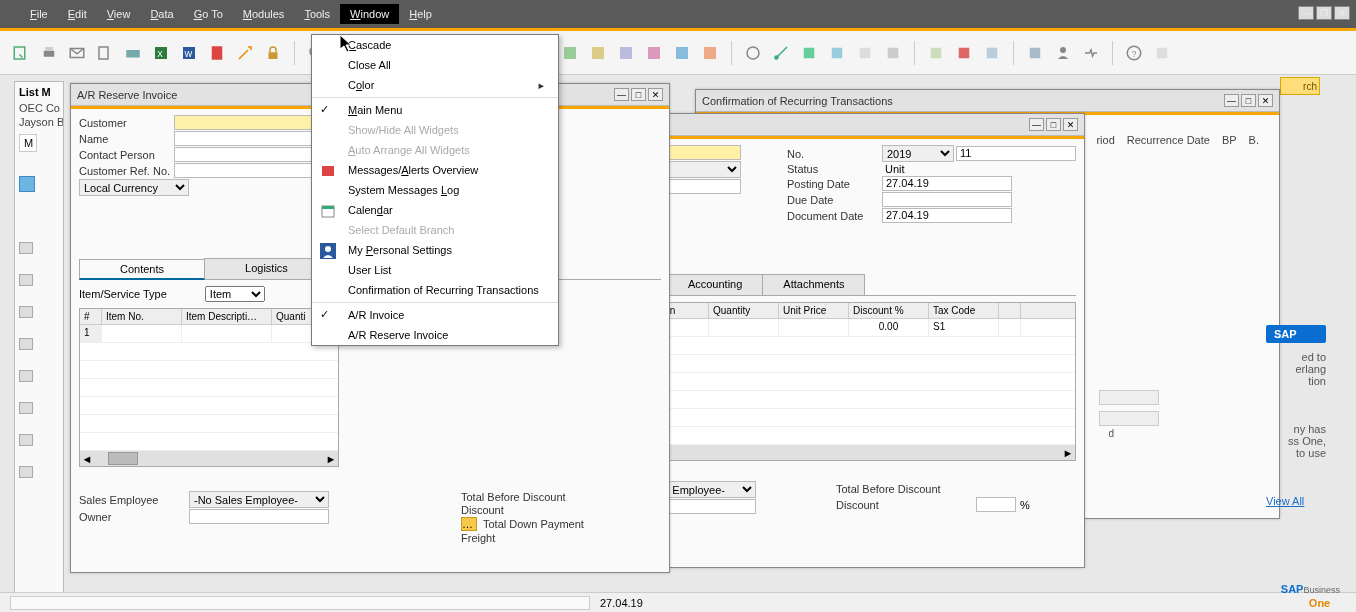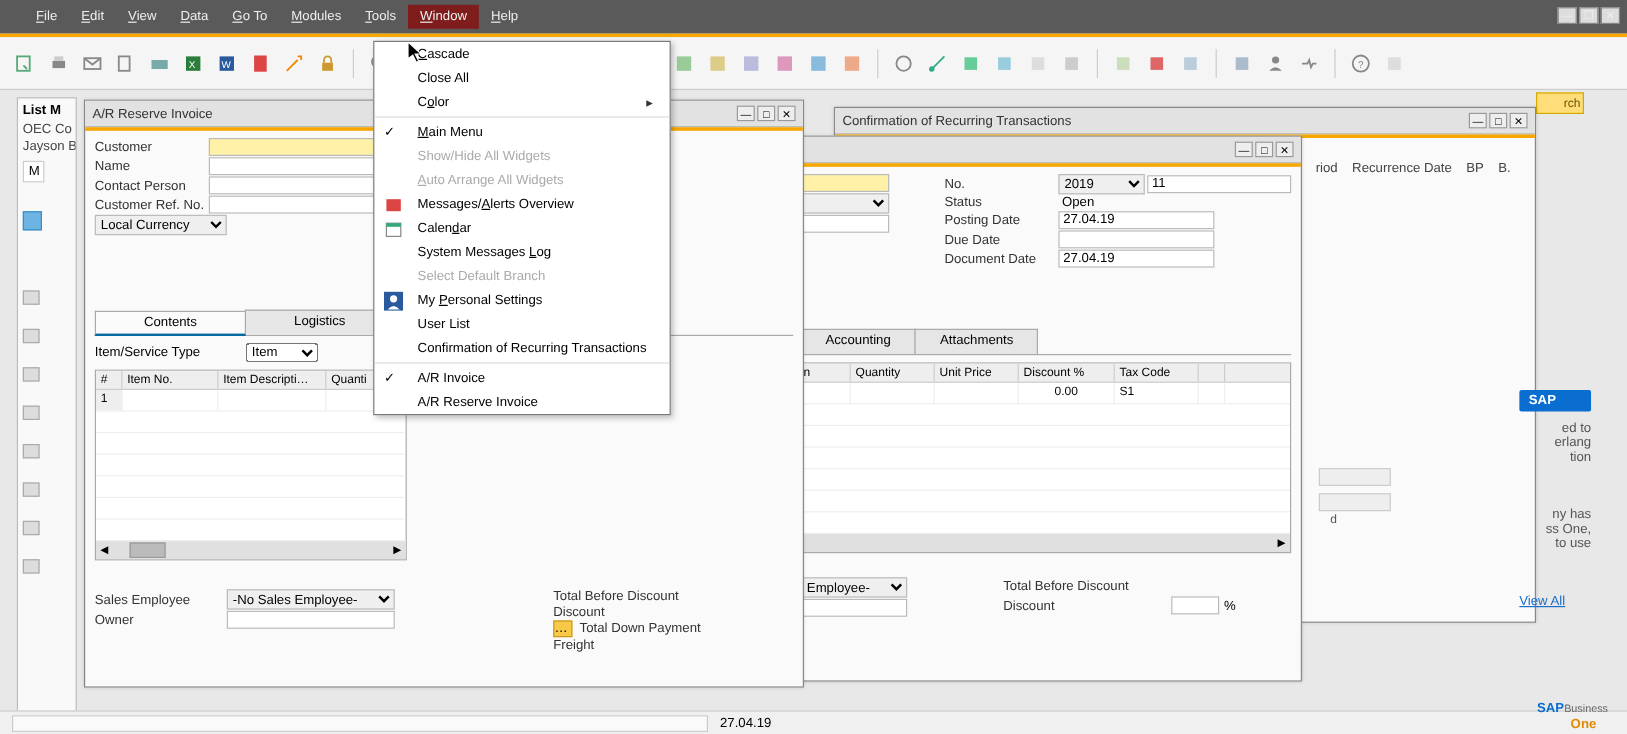--- a/index.html
+++ b/index.html
@@ -89,21 +89,21 @@
 <body>
 
 <div class="menubar">
   <div class="menu-item"><u>F</u>ile</div>
   <div class="menu-item"><u>E</u>dit</div>
   <div class="menu-item"><u>V</u>iew</div>
   <div class="menu-item"><u>D</u>ata</div>
   <div class="menu-item"><u>G</u>o To</div>
   <div class="menu-item"><u>M</u>odules</div>
   <div class="menu-item"><u>T</u>ools</div>
-  <div class="menu-item" style="background:#7f1d1d;"><u>W</u>indow</div>
+  <div class="menu-item" style="background:#000000;"><u>W</u>indow</div>
   <div class="menu-item"><u>H</u>elp</div>
   <div class="win-controls">
     <span>—</span>
     <span>❐</span>
     <span>✕</span>
   </div>
 </div>
 <div class="orange-bar"></div>
 
 <div class="toolbar">
@@ -397,21 +397,21 @@
             </div>
         </div>
         <div style="flex:1;">
           <div class="form-row">
             <div class="lab">No.</div>
             <select style="width:72px;"><option>2019</option></select>
             <div class="fld" style="flex:0 0 120px;margin-left:2px;padding:0 3px;">11</div>
           </div>
           <div class="form-row">
               <div class="lab">Status</div>
-              <div style="flex:0 0 130px;padding:0 3px;">Open</div>
+              <div style="flex:0 0 130px;padding:0 3px;">Unit</div>
             </div>
           <div class="form-row">
               <div class="lab">Posting Date</div>
               <div class="fld" style="flex:0 0 130px;padding:0 3px;">27.04.19</div>
             </div>
           <div class="form-row">
               <div class="lab">Due Date</div>
               <div class="fld" style="flex:0 0 130px;"></div>
             </div>
           <div class="form-row">
@@ -592,25 +592,25 @@
       <div class="ditem"><u>C</u>ascade</div>
       <div class="ditem">Close All</div>
       <div class="ditem">C<u>o</u>lor<span class="arrow">▸</span></div>
       <div class="dsep"></div>
       <div class="ditem"><u>M</u>ain Menu<span class="check">✓</span></div>
       <div class="ditem disabled">Show/Hide All Widgets</div>
       <div class="ditem disabled"><u>A</u>uto Arrange All Widgets</div>
       <div class="ditem">Messages/<u>A</u>lerts Overview<span class="ico"><svg viewBox="0 0 16 16">
             <rect x="2" y="3" width="12" height="10" fill="#d44"></rect>
           </svg></span></div>
+      <div class="ditem">System Messages <u>L</u>og</div>
       <div class="ditem">Calen<u>d</u>ar<span class="ico"><svg viewBox="0 0 16 16">
             <rect x="2" y="3" width="12" height="11" fill="#fff" stroke="#888"></rect>
             <rect x="2" y="3" width="12" height="3" fill="#3a7"></rect>
           </svg></span></div>
-      <div class="ditem">System Messages <u>L</u>og</div>
       <div class="ditem disabled">Select Default Branch</div>
       <div class="ditem">My <u>P</u>ersonal Settings<span class="ico"><svg viewBox="0 0 16 16">
             <rect width="16" height="16" fill="#2a5a9d"></rect>
             <circle cx="8" cy="6" r="3" fill="#fff"></circle>
             <path d="M3 15 q5 -6 10 0" fill="#fff"></path>
           </svg></span></div>
       <div class="ditem">User List</div>
       <div class="ditem">Confirmation of Recurring Transactions</div>
       <div class="dsep"></div>
       <div class="ditem">A/R Invoice<span class="check">✓</span></div>

